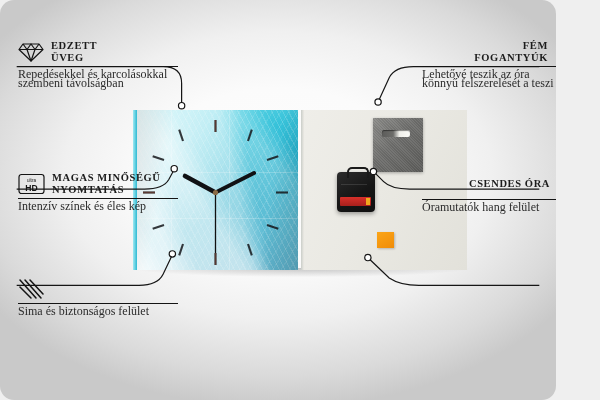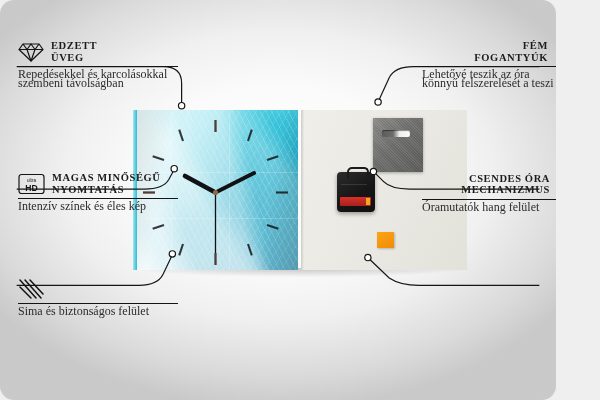--- a/index.html
+++ b/index.html
@@ -242,21 +242,20 @@
     </div>
     <div class="co-rule"></div>
     <div class="co-desc">Lehetővé teszik az óra</div>
     <div class="co-desc">könnyű felszerelését a teszi</div>
   </div>
 
   <div class="callout co-r c5">
     <div class="co-head">
       <div>
         <div class="co-title">CSENDES ÓRA</div>
-        <div class="co-title">MECHANIZMUS</div>
       </div>
       <svg class="ico" width="25" height="24" viewBox="0 0 25 24">
         <g fill="none" stroke="#141414" stroke-width="1.6" stroke-linejoin="round">
           <path d="M12.5,2.2 L15.2,3.0 L17.6,1.9 L19.4,4.2 L22.2,4.6 L22.0,7.5 L23.7,9.8 L21.8,11.9 L22.0,14.8 L19.2,15.4 L17.6,17.8 L14.9,17.0 L12.4,18.3 L10.4,16.2 L7.6,16.0 L7.2,13.2 L5.0,11.4 L6.4,8.9 L6.0,6.1 L8.8,5.4 L10.4,3.0 Z"></path>
           <circle cx="14.2" cy="10.0" r="4.0"></circle>
         </g>
       </svg>
     </div>
     <div class="co-rule"></div>
     <div class="co-desc">Óramutatók hang felület</div>

